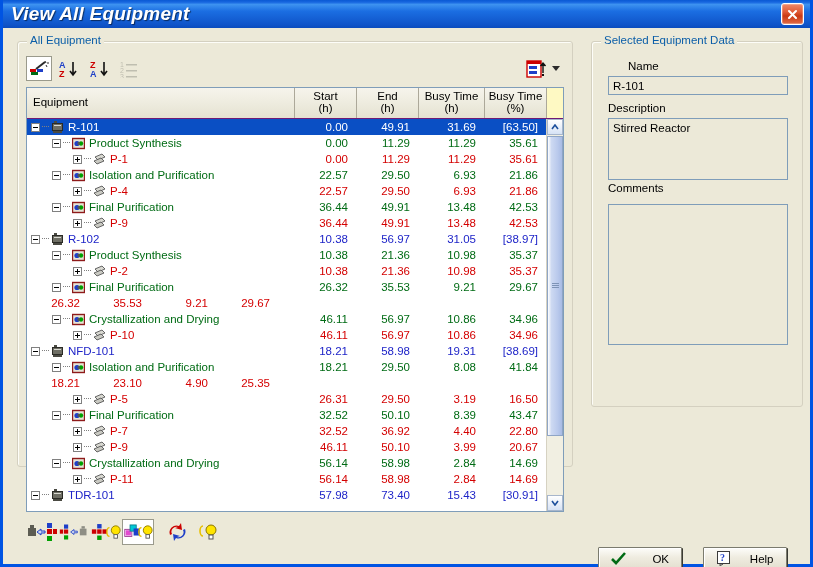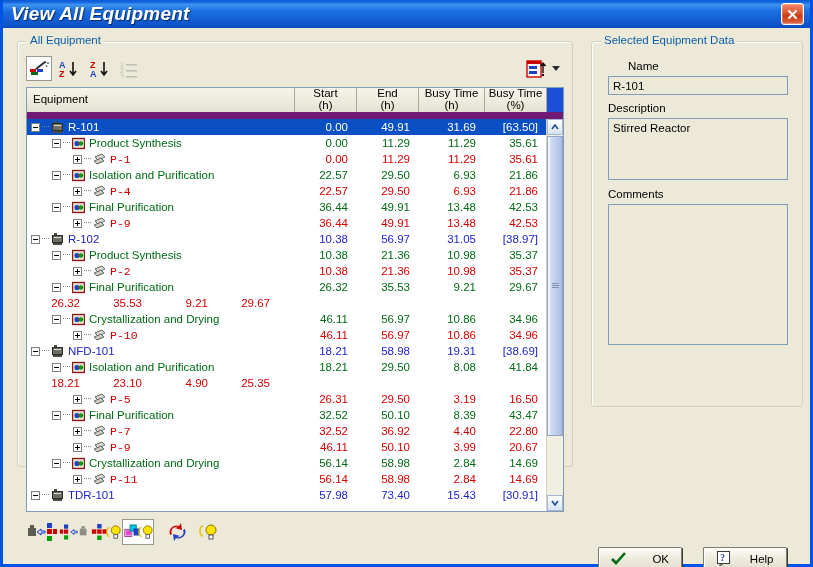--- a/index.html
+++ b/index.html
@@ -73,21 +73,21 @@
     width:0;height:0;border-left:4px solid transparent;border-right:4px solid transparent;
     border-top:5px solid #2b2b2b;margin-left:3px;cursor:pointer;
   }
 
   
   .gridwrap{
     position:absolute;left:8px;top:45px;width:538px;height:425px;
     border:1px solid #7f9db9;background:#ffffff;box-sizing:border-box;
     overflow:hidden;
   }
-  .ghead{display:flex;height:31px;background:#1d4ed8;border-bottom:7px solid #701a75;box-sizing:border-box;}
+  .ghead{display:flex;height:31px;background:#fef9c3;border-bottom:1px solid #701a75;box-sizing:border-box;}
   .ghead .hc{
     box-sizing:border-box;
     border-right:1px solid #aca899;
     display:flex;align-items:center;justify-content:center;
     font-size:11.5px;color:#000;line-height:1.05;text-align:center;
     padding-bottom:2px;
     background:linear-gradient(to bottom,#f6f4ec 0%,#eceadc 60%,#e4e1d1 100%);
     cursor:pointer;
   }
   .ghead .hc.first{justify-content:flex-start;padding-left:6px;align-items:center;}
@@ -96,21 +96,21 @@
   .row{display:flex;height:16px;align-items:center;font-size:11.5px;white-space:nowrap;}
   .row.sel{background:#0a4fc4;}
   .row.sel .txt,.row.sel .num{color:#ffffff !important;}
   .cell0{width:268px;display:flex;align-items:center;overflow:hidden;position:relative;box-sizing:border-box;}
   .num{width:62px;text-align:right;padding-right:9px;box-sizing:border-box;}
   .num.w3{width:66px;}
   .lvl0 .txt{color:#1e24c8;}
   .lvl0 .num{color:#1e24c8;}
   .lvl1 .txt{color:#006b14;}
   .lvl1 .num{color:#006b14;}
-  .lvl2 .txt{color:#d40000;font-family:Liberation Mono, monospace;}
+  .lvl2 .txt{color:#d40000;}
   .lvl2 .num{color:#d40000;}
 
   .indent{display:inline-block;}
   .pm{
     width:9px;height:9px;border:1px solid #808080;background:#fff;
     display:inline-flex;align-items:center;justify-content:center;
     font-size:9px;line-height:7px;color:#000;box-sizing:border-box;
     margin-right:2px;cursor:pointer;flex:none;font-family:"Liberation Mono",monospace;
     position:relative;
   }
@@ -142,21 +142,21 @@
   .fl{position:absolute;font-size:11.5px;color:#000;}
   .tbox{
     position:absolute;border:1px solid #7f9db9;box-sizing:border-box;
     background:#ece9d8;font-size:11.5px;color:#000;
     padding:3px 4px;overflow:hidden;
   }
   #nm-lbl{left:16px;top:18px;margin-left:20px;}
   #nm-box{left:16px;top:34px;width:180px;height:19px;}
   #ds-lbl{left:16px;top:60px;}
   #ds-box{left:16px;top:76px;width:180px;height:62px;}
-  #cm-lbl{left:16px;top:146px;}
+  #cm-lbl{left:16px;top:140px;}
   #cm-box{left:16px;top:162px;width:180px;height:141px;}
   .note{position:absolute;left:600px;top:388px;font-size:11.5px;color:#000;line-height:15px;}
   .note .l2{padding-left:10px;}
 
   .btn{
     position:absolute;height:23px;border:1px solid #7b7b6e;
     background:linear-gradient(to bottom,#fdfdfa 0%,#efece0 45%,#e3dfcf 100%);
     box-shadow:inset 1px 1px 0 #ffffff, 1px 1px 0 #3a3a33;
     box-sizing:border-box;display:flex;align-items:center;justify-content:center;gap:12px;
     font-size:11.5px;color:#000;cursor:pointer;border-radius:1px;

